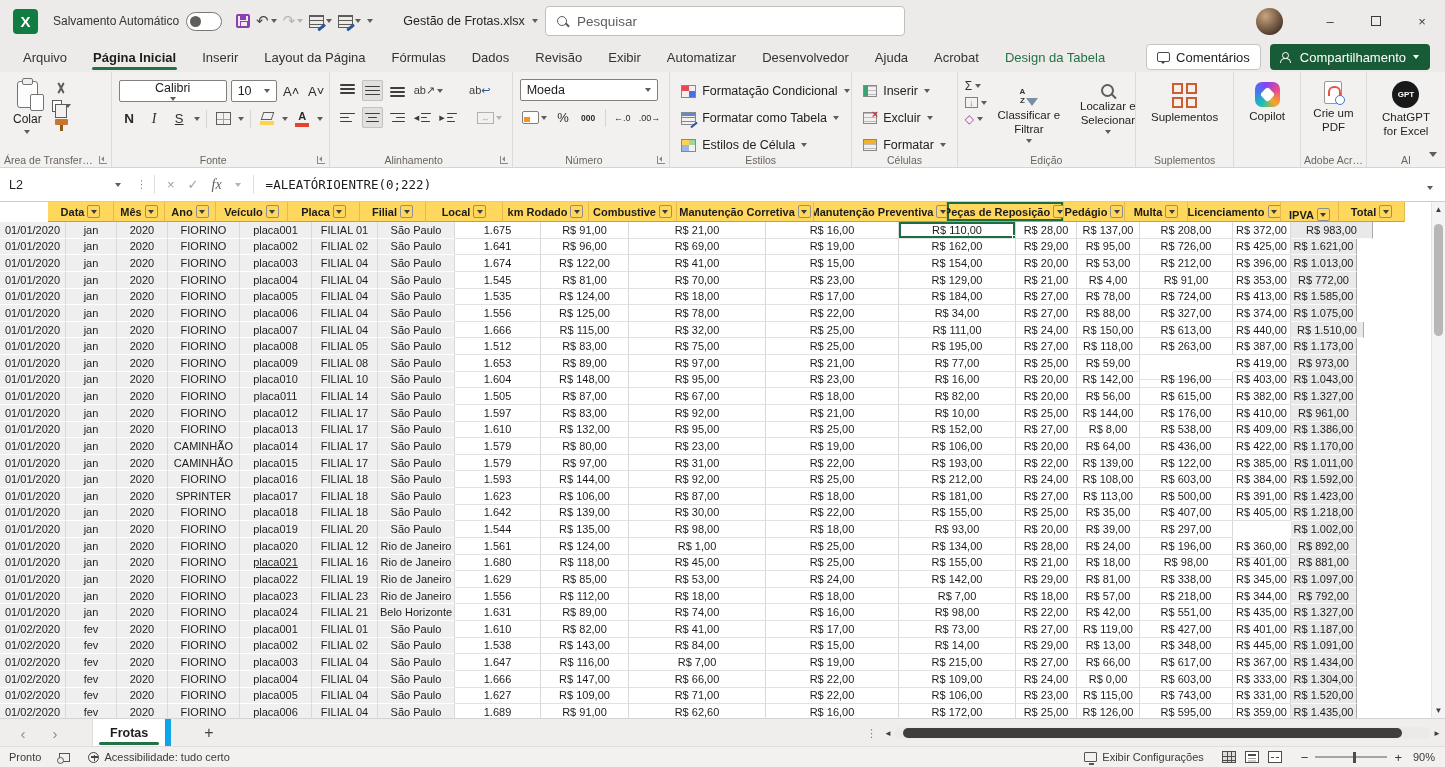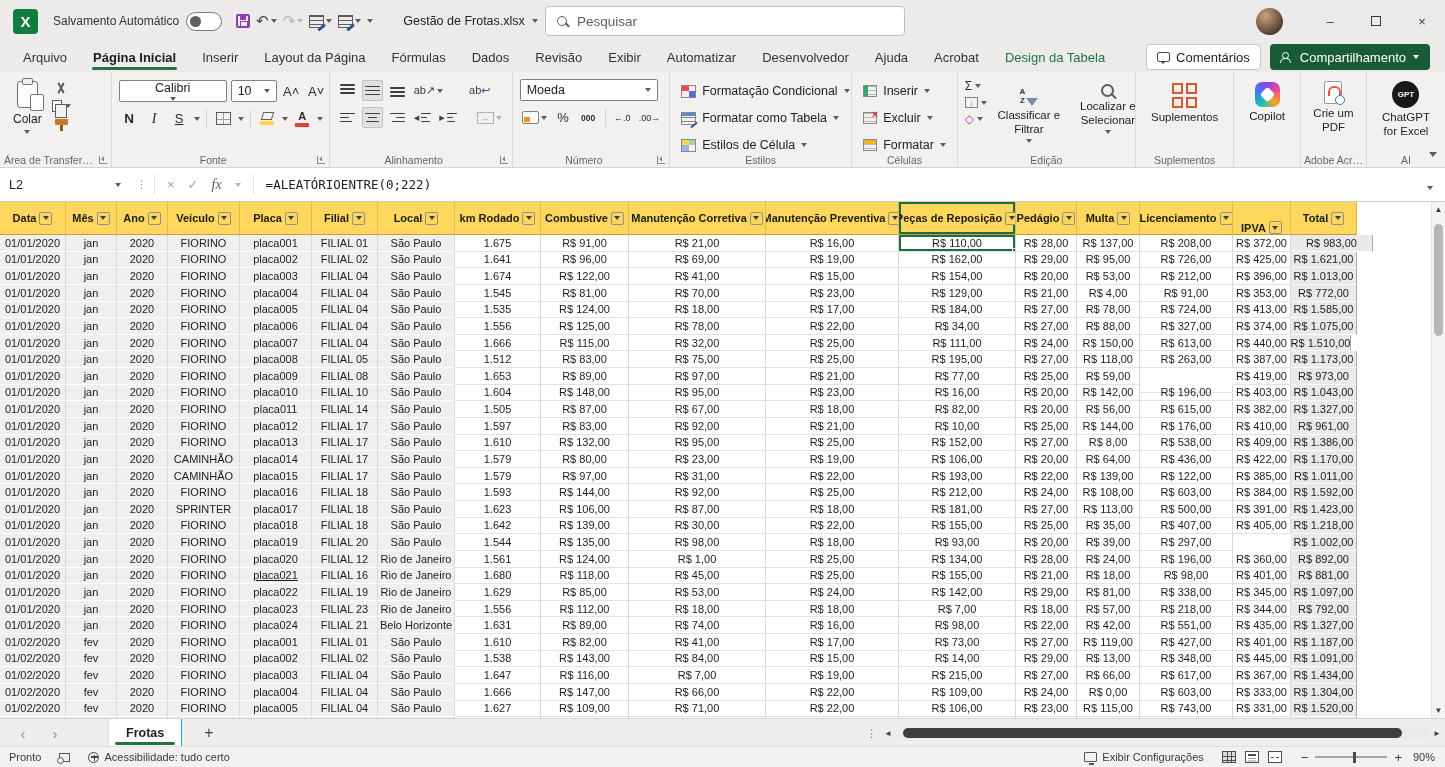--- a/index.html
+++ b/index.html
@@ -128,38 +128,38 @@
   .namebox { width:130px; height:100%; display:flex; align-items:center; justify-content:space-between; padding:0 9px; font-size:12.5px; color:#1d1c1b; }
   .fb-div { width:1px; height:60%; background:#e1dfdd; }
   .fb-dots { color:#8a8886; font-size:11px; padding:0 6px; letter-spacing:1px; }
   .fx-btns { display:flex; align-items:center; gap:13px; color:#a19f9d; padding:0 12px; height:100%; font-size:13px; }
   .fx-label { font-style:italic; font-family:"Liberation Serif", serif; color:#5f5d5b; font-size:14px; }
   .formula-text { font-family:"DejaVu Sans Mono", monospace; font-size:12.5px; padding-left:12px; color:#1d1c1b; }
   .fb-exp { margin-left:auto; margin-right:12px; }
   
   .gridarea { position:absolute; top:202px; left:0; width:1445px; height:516px; background:#fff; overflow:hidden; }
   .sheet-table { position:absolute; left:0; top:0; }
-  .hrow { display:flex; height:33px; }
+  .hrow { display:flex; height:20px;padding-left:48px; }
   .hcell { background:#ffd75c; border-right:1px solid #e3bb4b; border-bottom:1px solid #c79f38; display:flex; align-items:center; justify-content:center; gap:3px; font-size:11px; font-weight:bold; color:#1d1c1b; overflow:hidden; white-space:nowrap; position:relative; padding:0 2px; }
   .hcell.selhdr { box-shadow:inset 0 0 0 2px #1a6e41; }
   .filter-btn { flex:0 0 auto; width:13px; height:13px; background:#ffd75c; border:1px solid #8f8f8f; border-radius:2px; display:flex; align-items:center; justify-content:center; }
   .filter-btn .tri { width:0; height:0; border-left:3px solid transparent; border-right:3px solid transparent; border-top:4px solid #3d3d3d; }
   .trow { display:flex; height:16.63px; }
   .tcell { display:flex; align-items:center; justify-content:center; font-size:11px; color:#1d1c1b; overflow:hidden; white-space:nowrap; border-right:1px solid #d9d9d9; border-bottom:1px solid #e2e2e2; position:relative; }
   .tcell.shaded { background:#efefef; border-bottom-color:#ffffff; }
   .tcell.totalcol { background:#e9e9e9; border-bottom-color:#fbfbfb; border-right:1px solid #ababab; }
   .tcell.selcell { box-shadow:inset 0 0 0 2px #1a6e41; background:#fff; z-index:2; }
   .fillhandle { position:absolute; right:-2px; bottom:-2px; width:5px; height:5px; background:#1a6e41; border:1px solid #fff; z-index:3; }
   .vscroll { position:absolute; right:0; top:0; width:14px; height:516px; background:#f4f4f4; border-left:1px solid #e4e4e4; }
   .vscroll .arr { position:absolute; left:0; right:0; text-align:center; font-size:8px; color:#3d3d3d; }
   .vthumb { position:absolute; left:2px; right:2px; top:22px; height:112px; background:#b9b7b5; border-radius:6px; }
   
   .sheet-bar { position:absolute; top:718px; left:0; right:0; height:28px; background:#f0eeec; border-top:1px solid #d6d4d2; }
   .snav { position:absolute; top:0; height:28px; display:flex; align-items:center; justify-content:center; width:26px; color:#8c8a88; font-size:15px; }
-  .sheet-tab { position:absolute; left:108px; top:0; height:27px; background:#fff; display:flex; align-items:center; padding:0 17px; font-size:12.5px; font-weight:bold; color:#1d1c1b; border-right:1px solid #0ea5e9; border-left:1px solid #e0dedc; }
+  .sheet-tab { position:absolute; left:92px; top:0; height:27px; background:#fff; display:flex; align-items:center; padding:0 17px; font-size:12.5px; font-weight:bold; color:#1d1c1b; border-right:6px solid #0ea5e9; border-left:1px solid #e0dedc; }
   .sheet-tab::after { content:""; position:absolute; left:6px; right:6px; bottom:1px; height:3px; background:#217346; border-radius:2px; }
   .add-sheet { position:absolute; left:196px; top:0; height:28px; width:26px; display:flex; align-items:center; justify-content:center; font-size:16px; color:#444; }
   .sb-dots { position:absolute; left:866px; top:0; height:28px; display:flex; align-items:center; color:#777; font-size:11px; }
   .hscroll { position:absolute; left:884px; right:4px; top:6px; height:16px; display:flex; align-items:center; gap:3px; }
   .hs-arr { font-size:8px; color:#3d3d3d; }
   .hs-track { flex:1; height:12px; background:#eceae8; border-radius:6px; position:relative; }
   .hs-thumb { position:absolute; left:8px; right:28px; top:1px; height:10px; background:#3f3e3d; border-radius:5px; }
   
   .status-bar { position:absolute; top:746px; left:0; right:0; height:21px; background:#f3f1ef; border-top:1px solid #e0dedc; display:flex; align-items:center; font-size:11px; color:#3b3a39; }
   .st-item { display:flex; align-items:center; gap:5px; padding:0 9px; height:100%; }
@@ -808,21 +808,21 @@
           <div class="tcell shaded" style="width: 77px;">São Paulo</div>
           <div class="tcell" style="width: 86px;">1.666</div>
           <div class="tcell" style="width: 88px;">R$ 115,00</div>
           <div class="tcell" style="width: 137px;">R$ 32,00</div>
           <div class="tcell" style="width: 133px;">R$ 25,00</div>
           <div class="tcell" style="width: 117px;">R$ 111,00</div>
           <div class="tcell" style="width: 61px;">R$ 24,00</div>
           <div class="tcell" style="width: 63px;">R$ 150,00</div>
           <div class="tcell" style="width: 93px;">R$ 613,00</div>
           <div class="tcell" style="width: 58px;">R$ 440,00</div>
-          <div class="tcell totalcol" style="width: 60px;">R$ 1.510,00</div>
+          <div class="tcell totalcol" style="width: 73px;">R$ 1.510,00</div>
         </div>
         <div class="trow">
           <div class="tcell shaded" style="width: 66px;">01/01/2020</div>
           <div class="tcell shaded" style="width: 51px;">jan</div>
           <div class="tcell shaded" style="width: 51px;">2020</div>
           <div class="tcell shaded" style="width: 72px;">FIORINO</div>
           <div class="tcell shaded" style="width: 72px;">placa008</div>
           <div class="tcell shaded" style="width: 66px;">FILIAL 05</div>
           <div class="tcell shaded" style="width: 77px;">São Paulo</div>
           <div class="tcell" style="width: 86px;">1.512</div>

